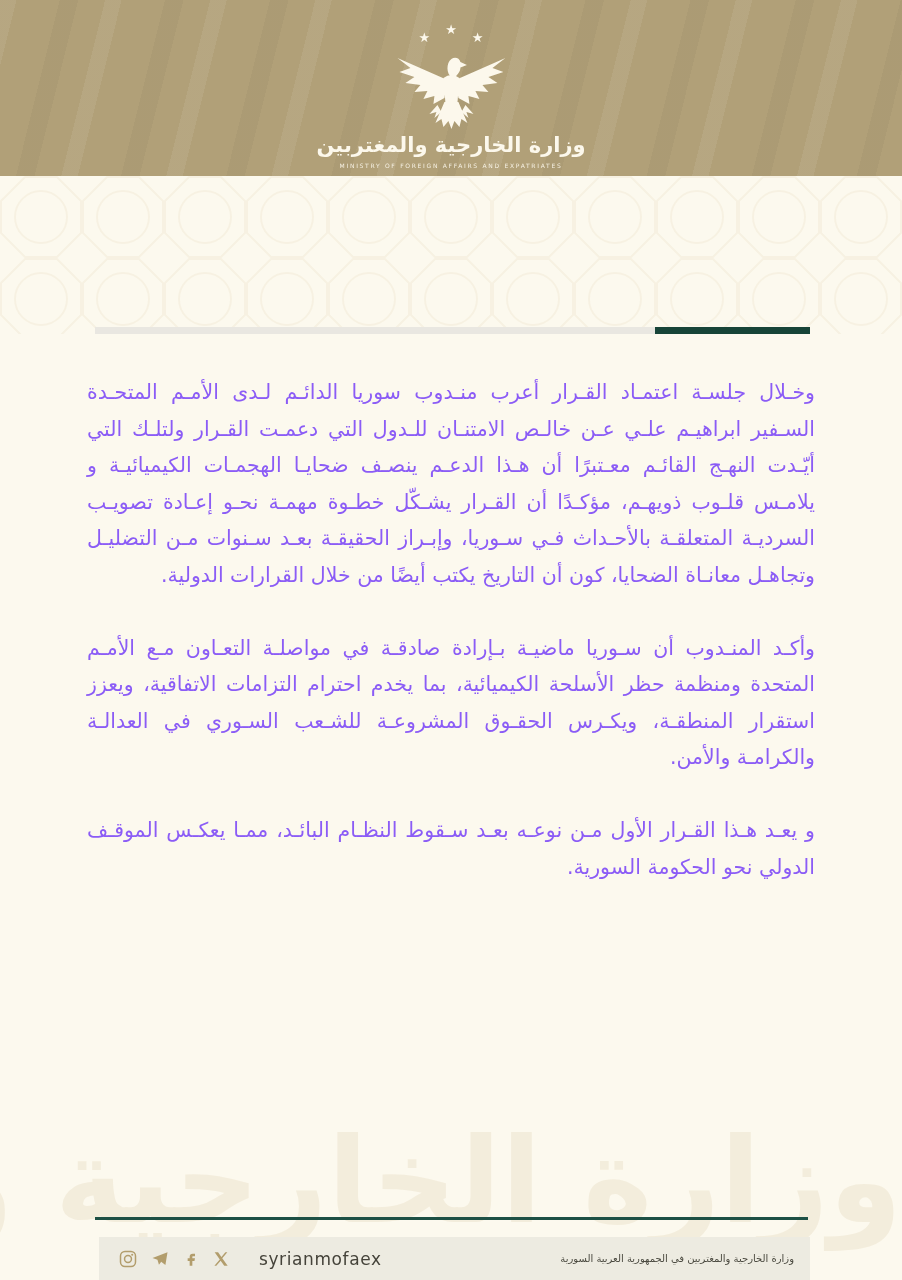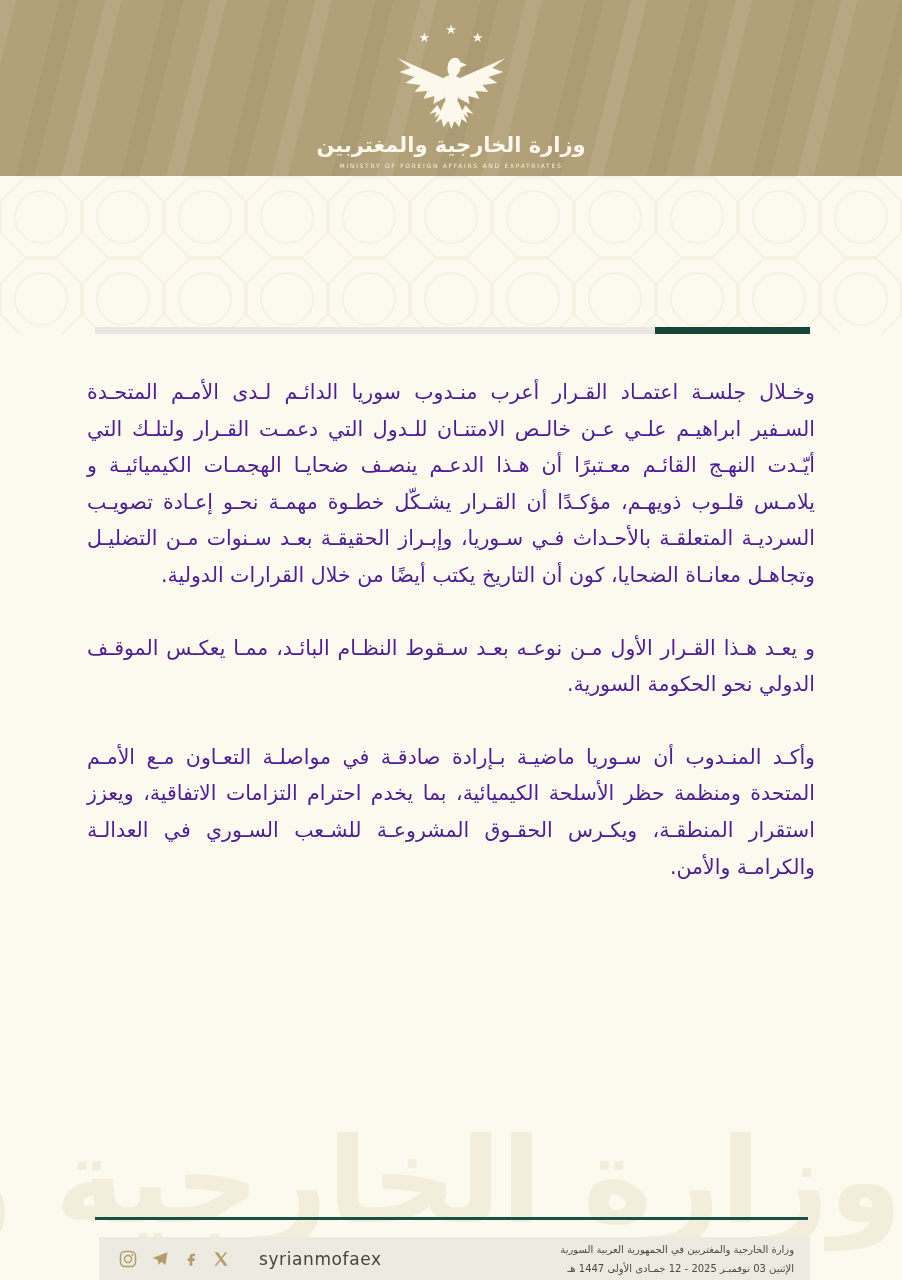--- a/index.html
+++ b/index.html
@@ -52,21 +52,21 @@
   }
   .divider-accent {
     position:absolute; top:0; right:0; width:155px; height:100%;
     background:#174438;
   }
 
   
   .article {
     position:absolute; top:374px; left:87px; width:728px;
     direction:rtl; text-align:justify;
-    color:#4c1d95; font-size:20.5px; line-height:36.6px;
+    color:#8b5cf6; font-size:20.5px; line-height:36.6px;
   }
   .article p { margin-bottom:36px; }
   .article p:last-child { margin-bottom:0; }
 
   
   .watermark {
     position:absolute; bottom:30px; left:50%; transform:translateX(-50%);
     width:902px; text-align:center; direction:rtl; white-space:nowrap;
     font-size:118px; font-weight:bold; color:#c9b282; opacity:0.16;
     pointer-events:none;
@@ -140,22 +140,22 @@
     </defs>
     <rect width="902" height="158" fill="url(#geo)"></rect>
   </svg>
 
   <div class="divider">
     <div class="divider-accent"></div>
   </div>
 
   <div class="article">
     <p>وخـلال جلسـة اعتمـاد القـرار أعرب منـدوب سوريا الدائـم لـدى الأمـم المتحـدة السـفير ابراهيـم علـي عـن خالـص الامتنـان للـدول التي دعمـت القـرار ولتلـك التي أيّـدت النهـج القائـم معـتبرًا أن هـذا الدعـم ينصـف ضحايـا الهجمـات الكيميائيـة و يلامـس قلـوب ذويهـم، مؤكـدًا أن القـرار يشـكّل خطـوة مهمـة نحـو إعـادة تصويـب السرديـة المتعلقـة بالأحـداث فـي سـوريا، وإبـراز الحقيقـة بعـد سـنوات مـن التضليـل وتجاهـل معانـاة الضحايا، كون أن التاريخ يكتب أيضًا من خلال القرارات الدولية.</p>
+    <p>وأكـد المنـدوب أن سـوريا ماضيـة بـإرادة صادقـة في مواصلـة التعـاون مـع الأمـم المتحدة ومنظمة حظر الأسلحة الكيميائية، بما يخدم احترام التزامات الاتفاقية، ويعزز استقرار المنطقـة، ويكـرس الحقـوق المشروعـة للشـعب السـوري في العدالـة والكرامـة والأمن.</p>
     <p>و يعـد هـذا القـرار الأول مـن نوعـه بعـد سـقوط النظـام البائـد، ممـا يعكـس الموقـف الدولي نحو الحكومة السورية.</p>
-    <p>وأكـد المنـدوب أن سـوريا ماضيـة بـإرادة صادقـة في مواصلـة التعـاون مـع الأمـم المتحدة ومنظمة حظر الأسلحة الكيميائية، بما يخدم احترام التزامات الاتفاقية، ويعزز استقرار المنطقـة، ويكـرس الحقـوق المشروعـة للشـعب السـوري في العدالـة والكرامـة والأمن.</p>
   </div>
 
   <div class="watermark">وزارة الخارجية والمغتربين</div>
 
   <div class="footer-line"></div>
   <div class="footer-bar">
     <div class="socials">
       <svg class="icon" viewBox="0 0 24 24" fill="none" stroke="currentColor" stroke-width="2">
         <rect x="2" y="2" width="20" height="20" rx="6"></rect>
         <circle cx="12" cy="12" r="4.6"></circle>
@@ -167,17 +167,16 @@
       <svg class="icon small" viewBox="0 0 24 24" fill="currentColor">
         <path d="M14.5 8 H18 V4 h-3.5 C11.6 4 10 5.9 10 8.6 V11 H7 v4 h3 v7 h4 v-7 h3.2 l0.8 -4 H14 V9 c0 -0.6 0.4 -1 0.5 -1 Z"></path>
       </svg>
       <svg class="icon small" viewBox="0 0 24 24" fill="currentColor">
         <path d="M2.5 2 h5.1 l5 7 l6 -7 h2.9 l-7.6 8.9 L22 22 h-5.1 l-5.4 -7.5 L5 22 H2.1 l8.1 -9.4 Z"></path>
       </svg>
       <span class="handle">syrianmofaex</span>
     </div>
     <div class="footer-right">
       <div>وزارة الخارجية والمغتربين في الجمهورية العربية السورية</div>
-      <div>الإثنين 03 نوفمبـر 2025 - 12 جمـادى الأولى 1447 هـ</div>
     </div>
   </div>
 
 </div>
 
 </body></html>

